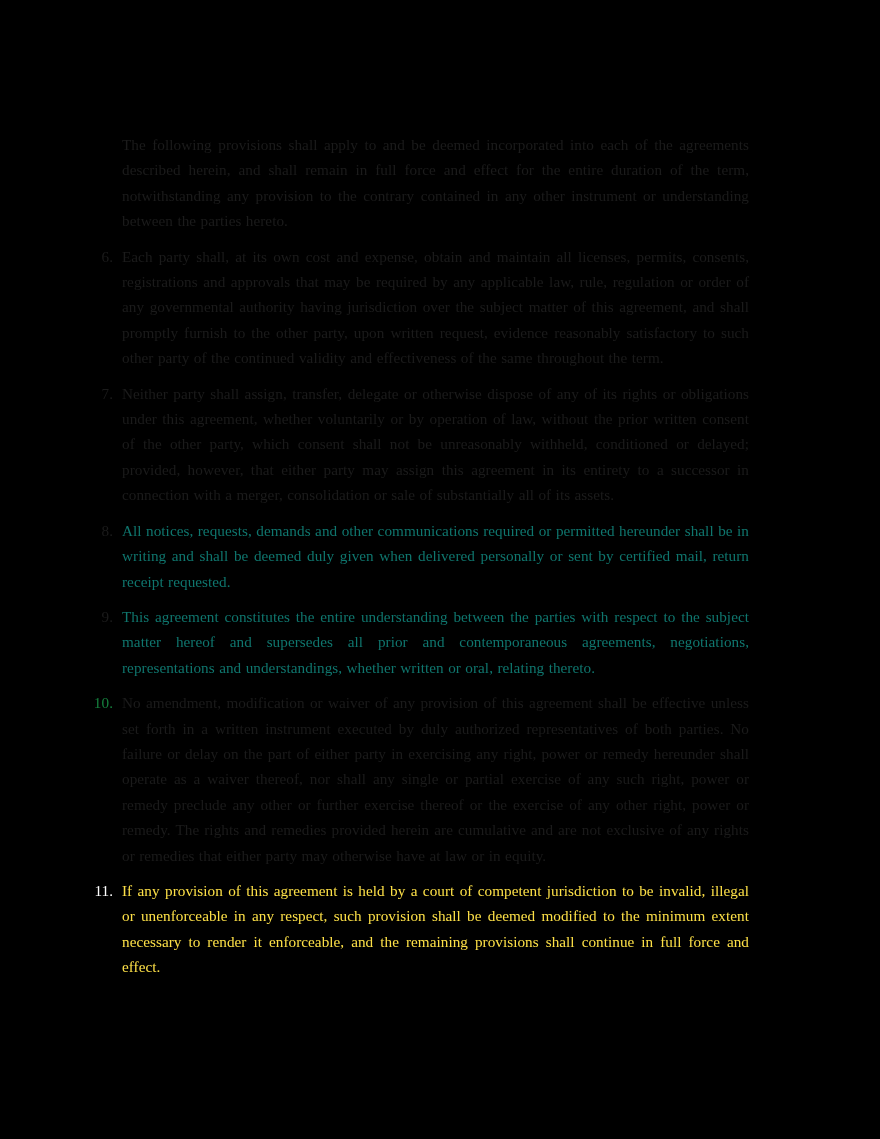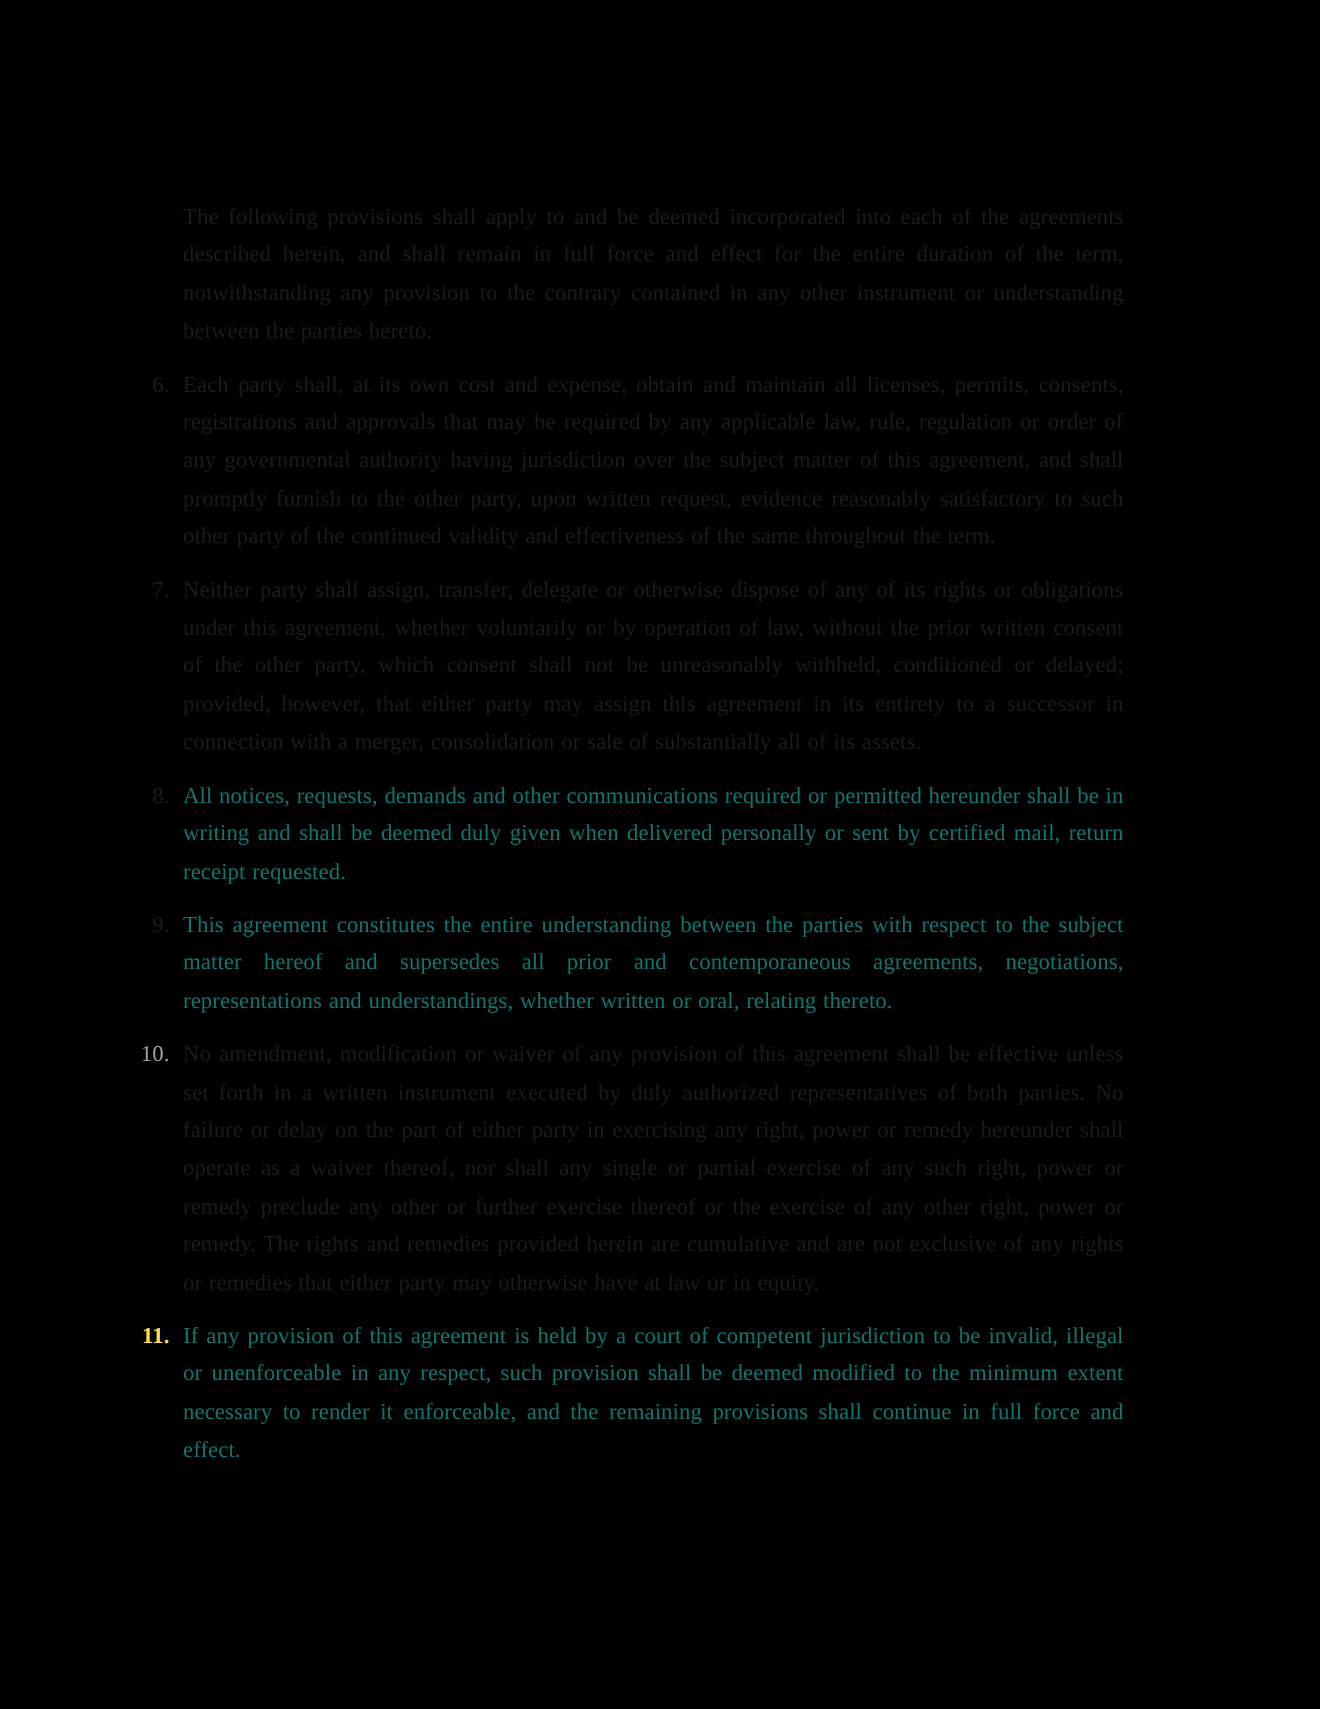--- a/index.html
+++ b/index.html
@@ -93,24 +93,24 @@
         <span class="txt marker" style="color: rgb(27, 27, 27);">8.</span>
         <span class="txt body" style="color: #0f766e;">All notices, requests, demands and other communications required or permitted hereunder shall be in writing and shall be deemed duly given when delivered personally or sent by certified mail, return receipt requested.</span>
       </li>
 
       <li>
         <span class="txt marker" style="color: rgb(27, 27, 27);">9.</span>
         <span class="txt body" style="color: #0f766e;">This agreement constitutes the entire understanding between the parties with respect to the subject matter hereof and supersedes all prior and contemporaneous agreements, negotiations, representations and understandings, whether written or oral, relating thereto.</span>
       </li>
 
       <li>
-        <span class="txt marker" style="color: #a3a3a3;">10.</span>
+        <span class="txt marker" style="color: #15803d;">10.</span>
         <span class="txt body" style="color: rgb(27, 27, 27);">No amendment, modification or waiver of any provision of this agreement shall be effective unless set forth in a written instrument executed by duly authorized representatives of both parties. No failure or delay on the part of either party in exercising any right, power or remedy hereunder shall operate as a waiver thereof, nor shall any single or partial exercise of any such right, power or remedy preclude any other or further exercise thereof or the exercise of any other right, power or remedy. The rights and remedies provided herein are cumulative and are not exclusive of any rights or remedies that either party may otherwise have at law or in equity.</span>
       </li>
 
       <li>
-        <span class="txt marker" style="color: #fde047; font-weight: bold;">11.</span>
-        <span class="txt body" style="color: #0f766e;">If any provision of this agreement is held by a court of competent jurisdiction to be invalid, illegal or unenforceable in any respect, such provision shall be deemed modified to the minimum extent necessary to render it enforceable, and the remaining provisions shall continue in full force and effect.</span>
+        <span class="txt marker" style="color: #ffffff;">11.</span>
+        <span class="txt body" style="color: #fde047;">If any provision of this agreement is held by a court of competent jurisdiction to be invalid, illegal or unenforceable in any respect, such provision shall be deemed modified to the minimum extent necessary to render it enforceable, and the remaining provisions shall continue in full force and effect.</span>
       </li>
 
     </ol>
   </div>
 </div>
 
 </body></html>

